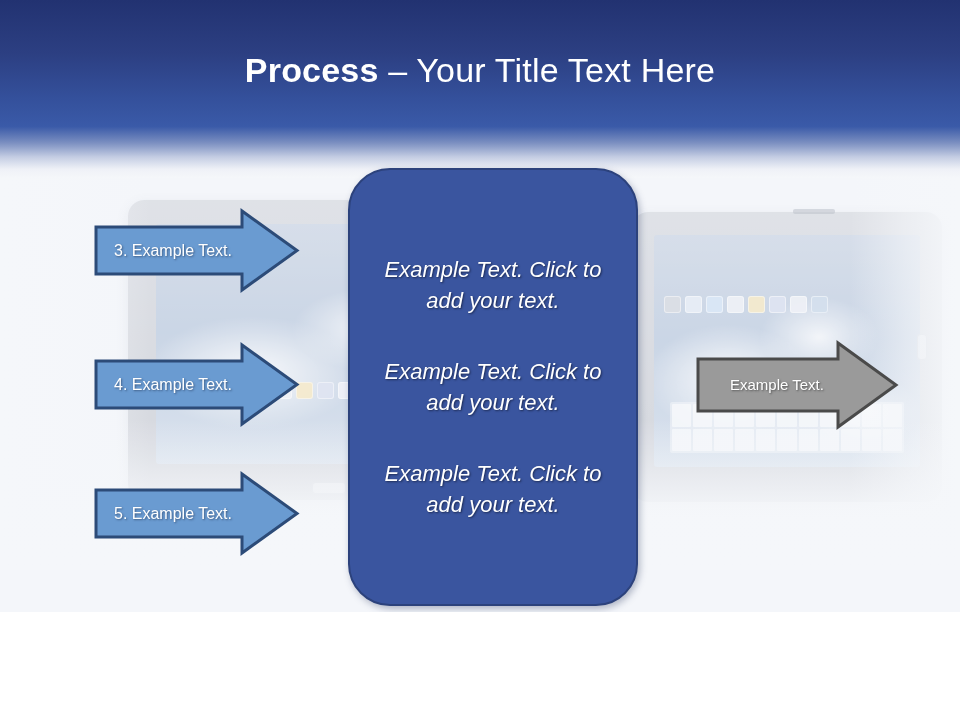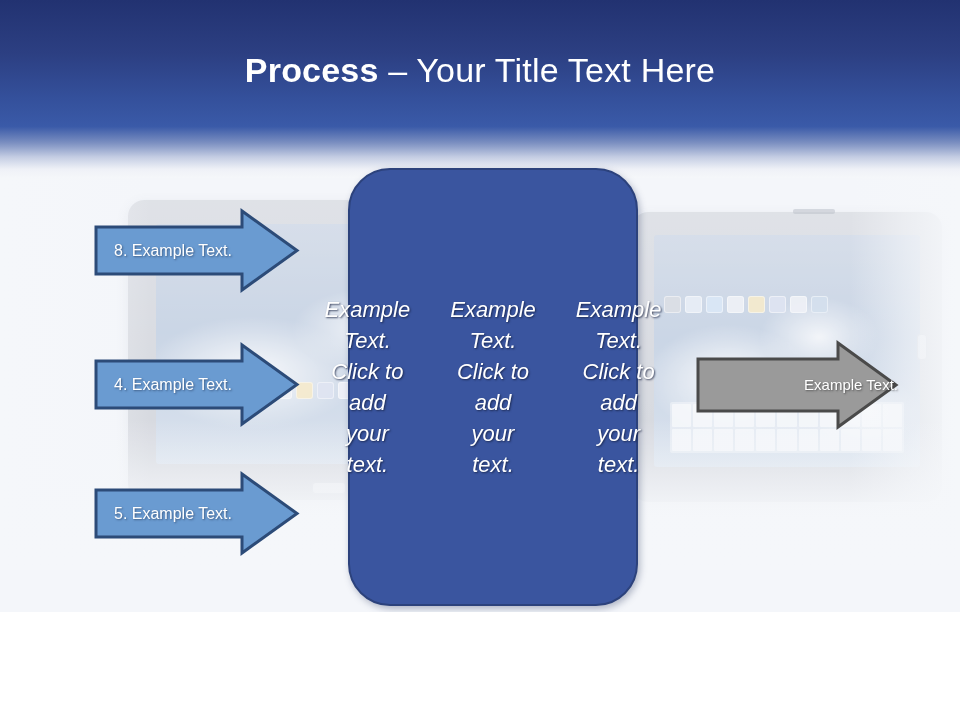--- a/index.html
+++ b/index.html
@@ -198,33 +198,33 @@
     white-space: nowrap;
     text-shadow: 1px 1px 2px rgba(25,40,70,0.55);
   }
 
   .arrow-blue .arrow-label { padding-left: 20px; }
   .arrow-gray .arrow-label { padding-left: 34px; font-size: 15px; text-shadow: 1px 1px 2px rgba(40,40,40,0.6); }
 
   #arrow-1 { left: 94px; top: 209px; width: 205px; height: 83px; }
   #arrow-2 { left: 94px; top: 343px; width: 205px; height: 83px; }
   #arrow-3 { left: 94px; top: 472px; width: 205px; height: 83px; }
-  #arrow-out { left: 696px; top: 341px; width: 202px; height: 88px; justify-content: flex-end; }
+  #arrow-out { left: 696px; top: 341px; width: 202px; height: 88px; }
 
   .center-box {
     position: absolute;
     left: 348px; top: 168px;
     width: 290px; height: 438px;
     border-radius: 42px;
     background: #3a559f;
     border: 2px solid #2c427c;
     box-sizing: border-box;
     box-shadow: 2px 3px 7px rgba(45,60,100,0.35);
     display: flex;
-    flex-direction: row;
+    flex-direction: column;
     justify-content: center;
     align-items: center;
     gap: 40px;
     padding: 10px 26px;
   }
   .center-para {
     color: #ffffff;
     font-style: italic;
     font-size: 22px;
     line-height: 31px;
@@ -310,21 +310,21 @@
   <div class="slide-title">
     <span class="strong">Process</span><span class="light"> – Your Title Text Here</span>
   </div>
 
   <div class="shape-layer">
 
     <div class="arrow arrow-blue" id="arrow-1">
       <svg width="205" height="83" viewBox="0 0 205 83">
         <polygon points="2,18 148,18 148,2 203,41.5 148,81 148,65 2,65" fill="#6a9bd1" stroke="#2c4b78" stroke-width="3" stroke-linejoin="miter"></polygon>
       </svg>
-      <span class="arrow-label">8. Example Text.</span>
+      <span class="arrow-label">3. Example Text.</span>
     </div>
 
     <div class="arrow arrow-blue" id="arrow-2">
       <svg width="205" height="83" viewBox="0 0 205 83">
         <polygon points="2,18 148,18 148,2 203,41.5 148,81 148,65 2,65" fill="#6a9bd1" stroke="#2c4b78" stroke-width="3" stroke-linejoin="miter"></polygon>
       </svg>
       <span class="arrow-label">4. Example Text.</span>
     </div>
 
     <div class="arrow arrow-blue" id="arrow-3">

